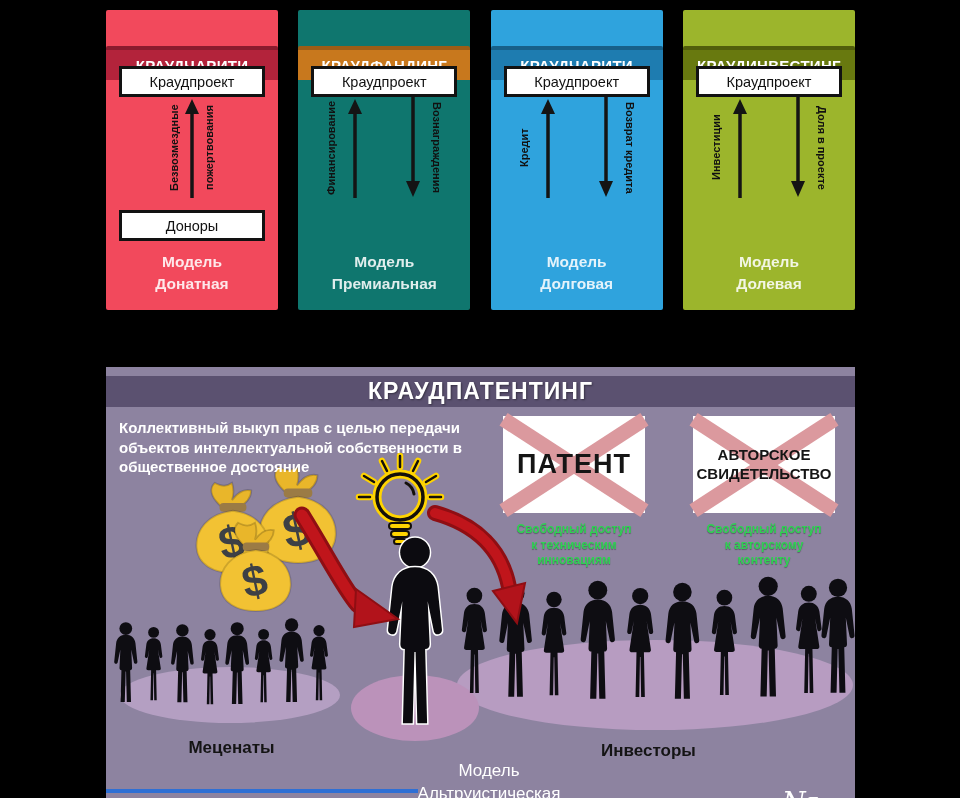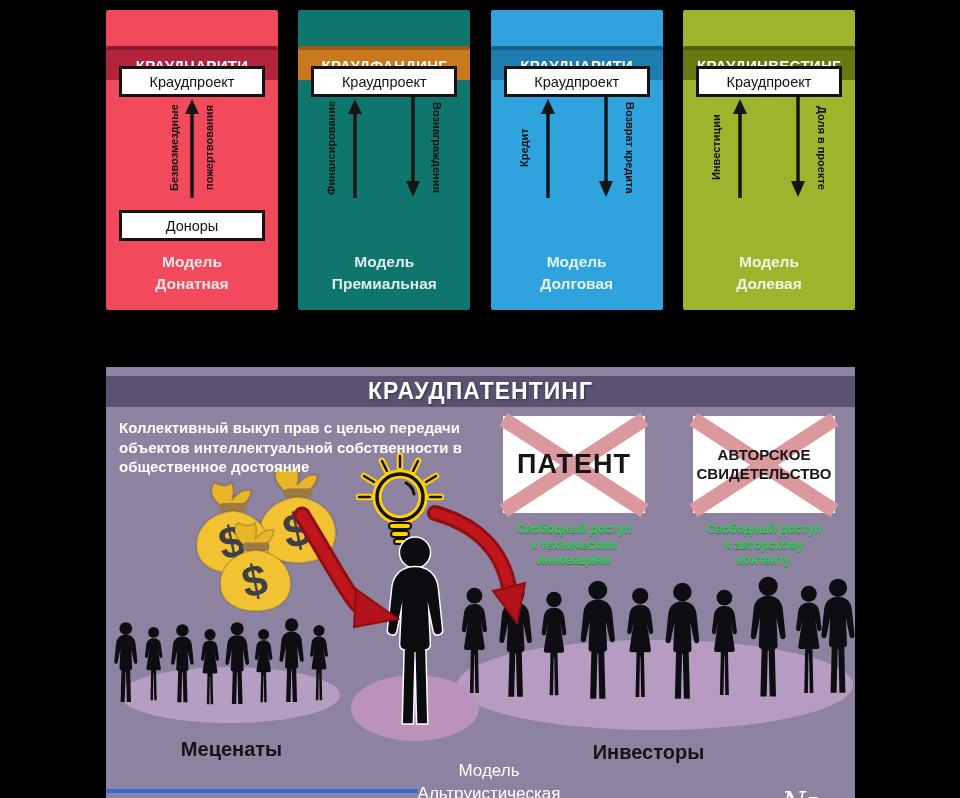--- a/index.html
+++ b/index.html
@@ -51,21 +51,21 @@
   .bar.a{transform:translate(-50%,-50%) rotate(33deg);}
   .bar.b{transform:translate(-50%,-50%) rotate(-33deg);}
   .crossbox .label{position:relative;z-index:2;white-space:pre-line;}
   .free-label{position:absolute;top:155px;width:180px;text-align:center;color:#2fd153;
     font-weight:bold;font-size:12px;line-height:1.3;white-space:pre-line;
     text-shadow:0 1px 1px rgba(0,0,0,.35);}
   .f1{left:378px;} .f2{left:568px;}
   .art{position:absolute;left:0;top:0;width:749px;height:463px;}
   .person{fill:#0e0d12;}
   .hero{fill:#0c0b10;stroke:#ffffff;stroke-width:1.5;paint-order:stroke;}
-  .group-label{position:absolute;font-weight:bold;font-size:20px;color:#141414;}
+  .group-label{position:absolute;font-weight:bold;font-size:17px;color:#141414;}
   .gl-left{left:58px;top:371px;width:135px;text-align:center;}
   .gl-right{left:455px;top:374px;width:175px;text-align:center;}
   .model-bottom{position:absolute;left:288px;top:393px;width:190px;text-align:center;
     color:#fff;font-size:17px;line-height:1.35;white-space:pre-line;font-weight:500;}
   .signature{position:absolute;left:676px;top:420px;width:60px;color:#fff;
     font-family:"DejaVu Serif",serif;font-style:italic;font-size:27px;}
   .blue-line{position:absolute;left:106px;top:789px;width:312px;height:4px;
     background:#2e6fd4;}
 </style>
 </head>

